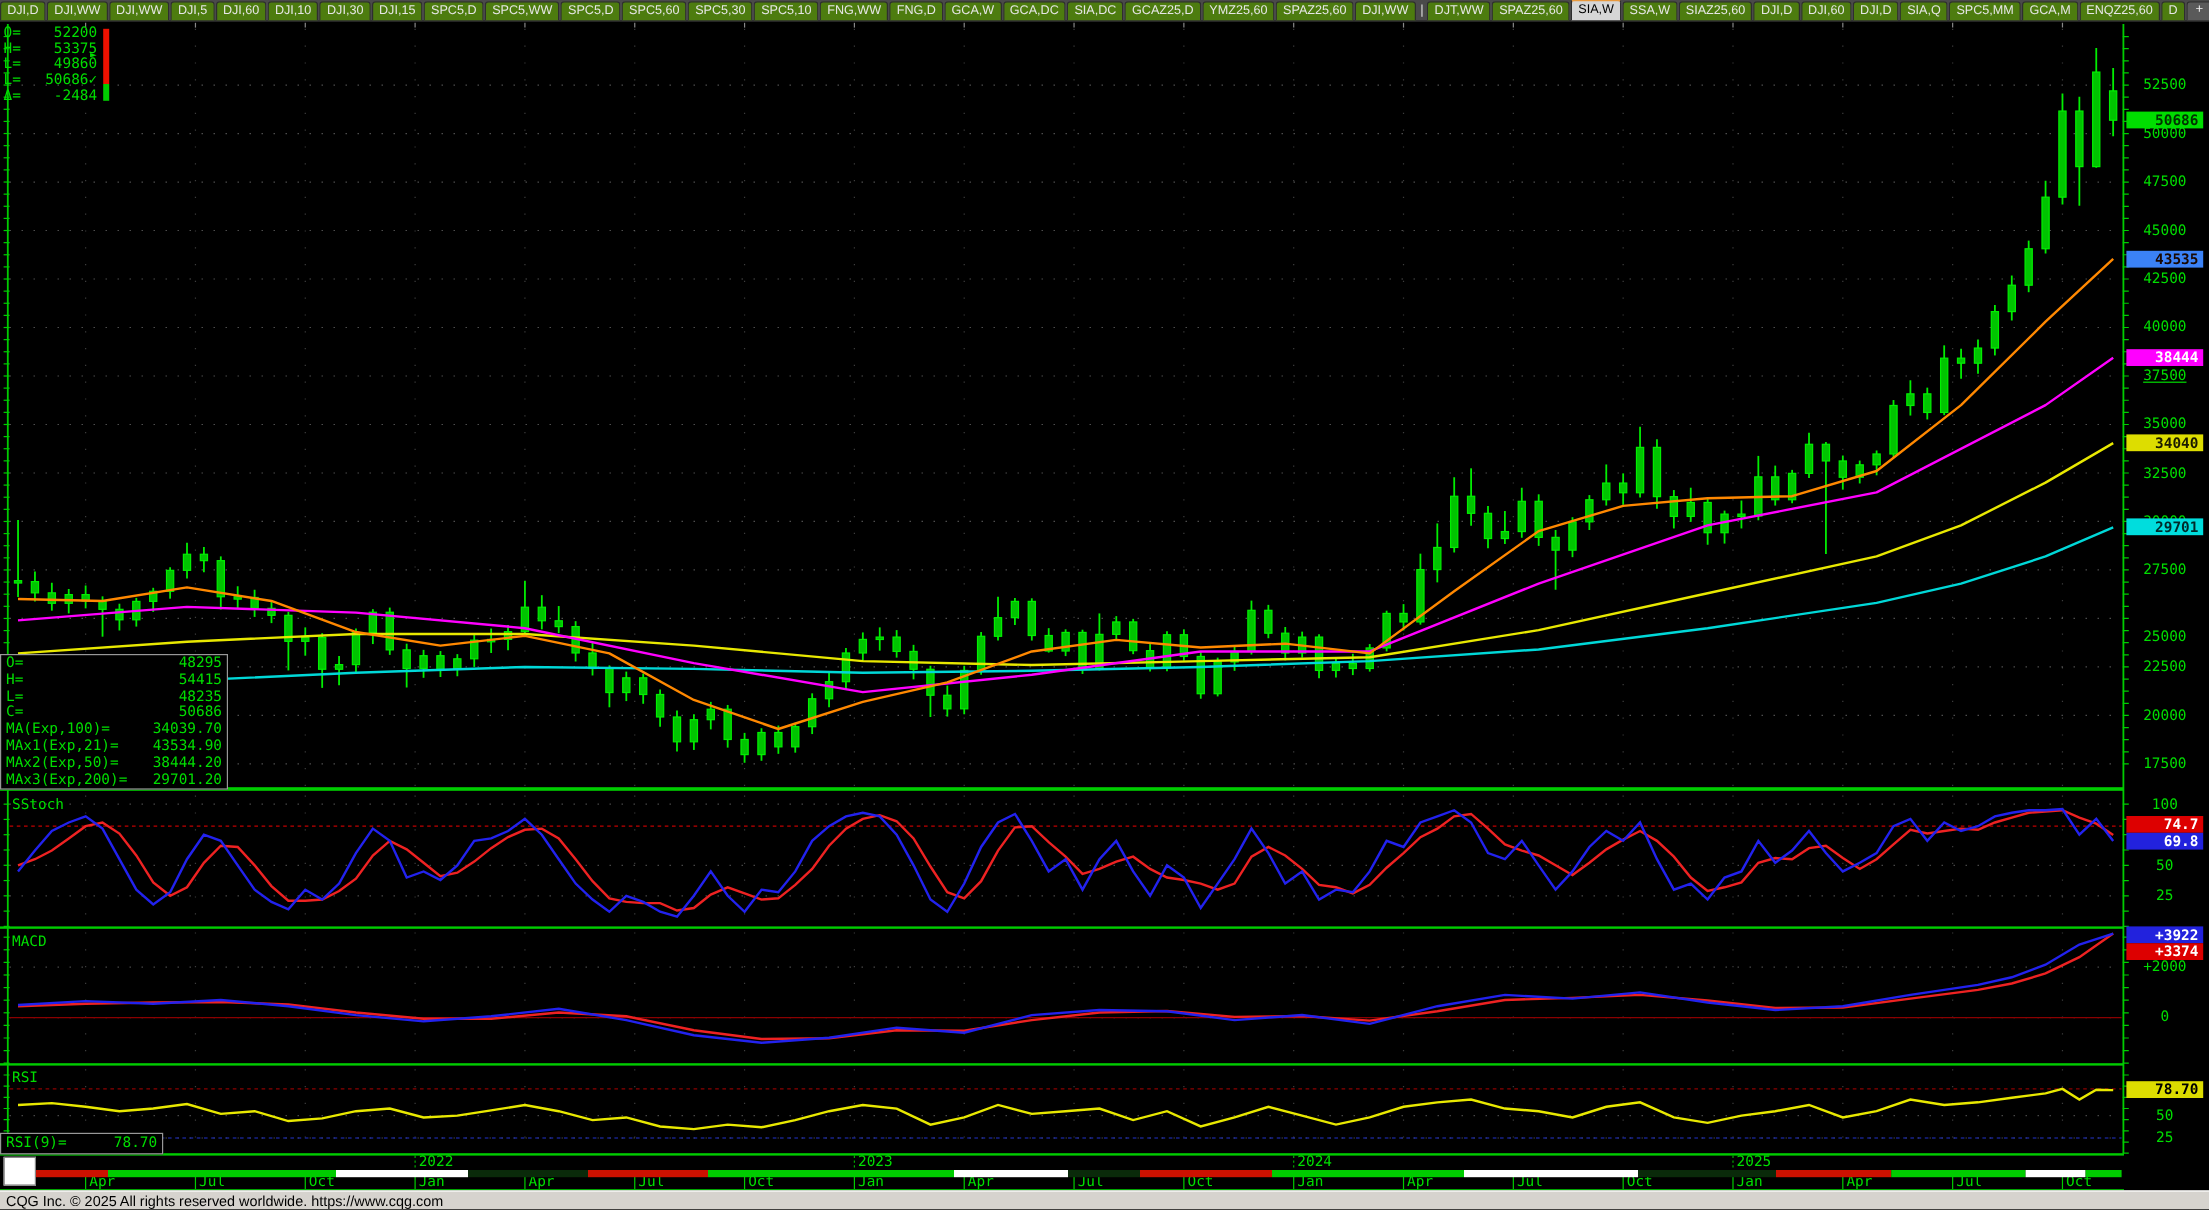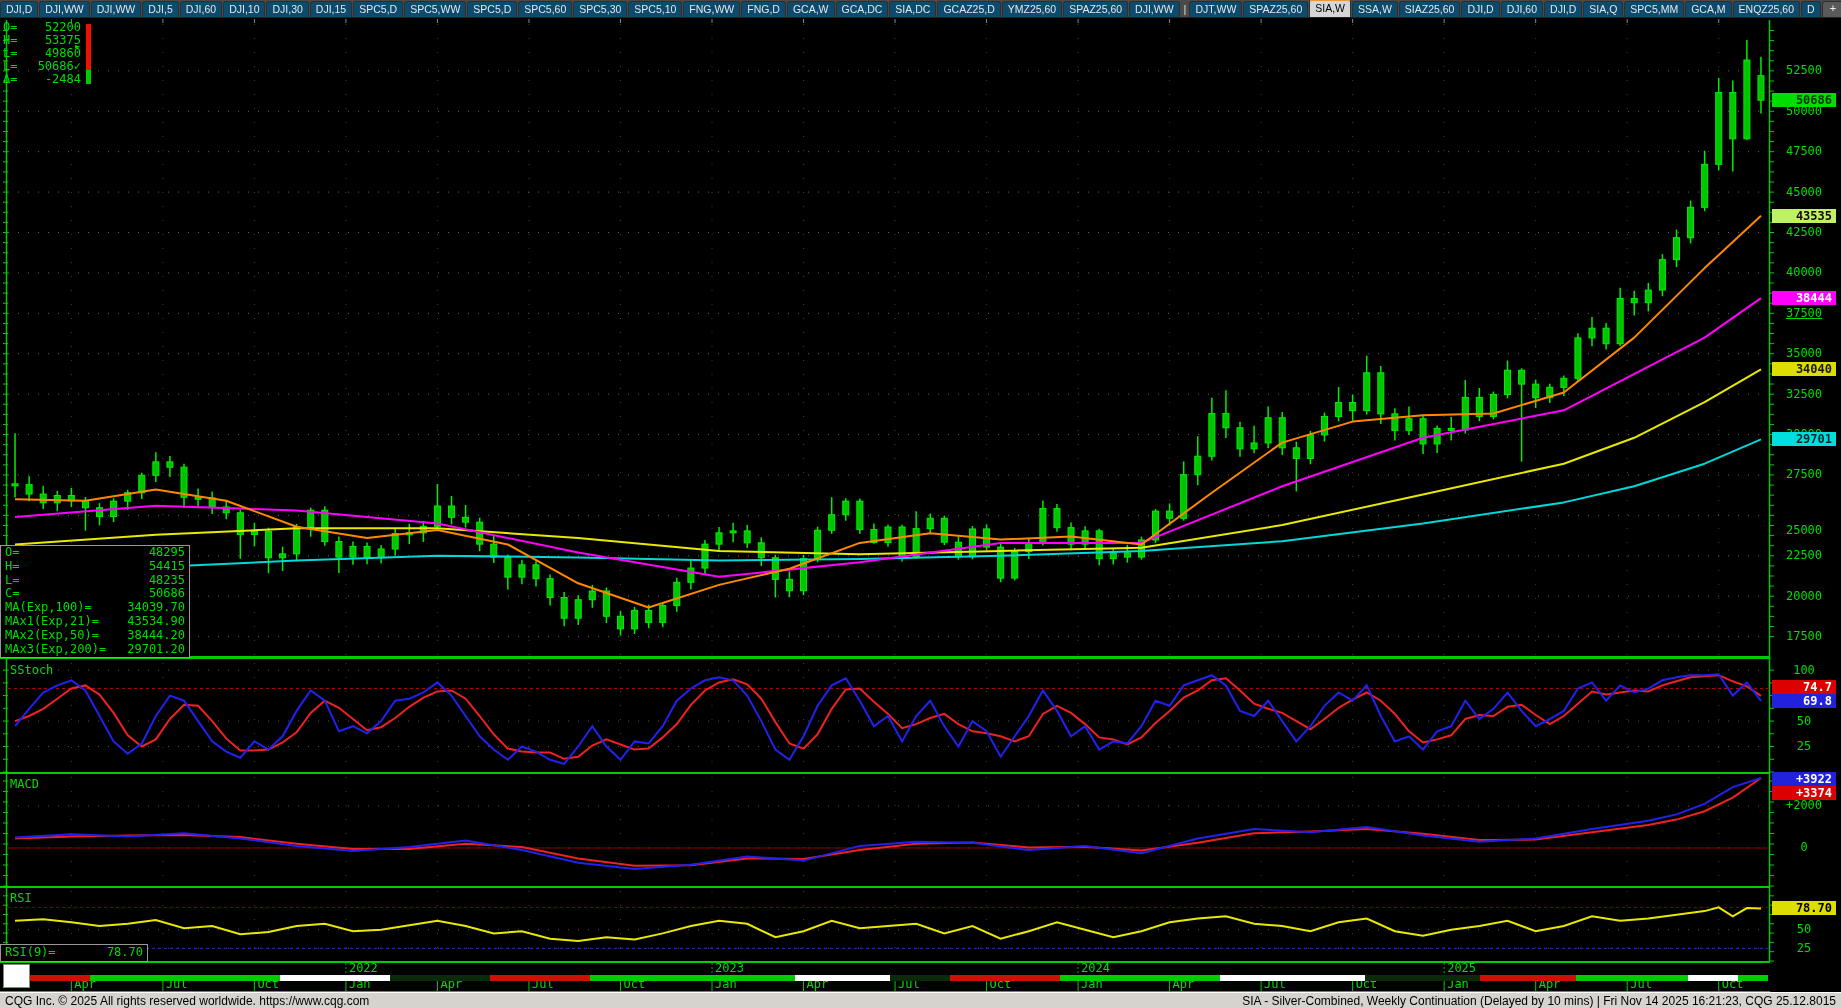--- a/index.html
+++ b/index.html
@@ -2,21 +2,21 @@
 <html><head>
 <meta charset="utf-8">
 <style>
   html,body{margin:0;padding:0;background:#000;width:1841px;height:1008px;overflow:hidden;
     font-family:"DejaVu Sans Mono",monospace;}
   #root{position:relative;width:1841px;height:1008px;background:#000;}
   
   #tabbar{position:absolute;left:0;top:0;width:1841px;height:18px;background:#4a4a4a;
     display:flex;align-items:flex-end;z-index:6;font-family:"Liberation Sans",sans-serif;
     border-bottom:1px solid #222;box-sizing:border-box;overflow:hidden;}
-  .tab{flex:0 0 auto;height:15px;line-height:14px;font-size:10.5px;color:#e6e6e6;background:#0c4a6e;
+  .tab{flex:0 0 auto;height:15px;line-height:14px;font-size:10.5px;color:#e6e6e6;background:#4d7c0f;
     border:1px solid #2e2e2e;border-bottom:none;border-radius:3px 3px 0 0;padding:0 5px;margin-right:1px;
     white-space:nowrap;cursor:default;}
   .tab.active{background:#d6d6d6;color:#000;border-top:2px solid #e8993d;height:16px;}
   .tabdivider{flex:0 0 auto;color:#ddd;font-size:11px;padding:0 3px;height:15px;line-height:14px;}
   .tabbtn{flex:0 0 auto;height:15px;line-height:13px;font-size:11px;color:#f0f0f0;background:#5a5a5a;
     border:1px solid #2e2e2e;border-bottom:none;border-radius:3px 3px 0 0;padding:0 7px;margin-right:1px;}
   .tabspacer{flex:1 1 auto;}
   
   .gtext{color:#00dd00;font-size:12px;line-height:13px;white-space:pre;}
   .box{position:absolute;background:#000;border:1px solid #989898;box-sizing:border-box;z-index:3;}
@@ -692,21 +692,21 @@
         <div class="gtext boxrow" style="line-height: 13.8px;"><div>L=</div><div>48235</div></div>
         <div class="gtext boxrow" style="line-height: 13.8px;"><div>C=</div><div>50686</div></div>
         <div class="gtext boxrow" style="line-height: 13.8px;"><div>MA(Exp,100)=</div><div>34039.70</div></div>
         <div class="gtext boxrow" style="line-height: 13.8px;"><div>MAx1(Exp,21)=</div><div>43534.90</div></div>
         <div class="gtext boxrow" style="line-height: 13.8px;"><div>MAx2(Exp,50)=</div><div>38444.20</div></div>
         <div class="gtext boxrow" style="line-height: 13.8px;"><div>MAx3(Exp,200)=</div><div>29701.20</div></div>
       </div>
       <div class="gtext paneltitle" style="left: 10px; top: 664px; position: absolute;">SStoch</div>
       <div class="gtext paneltitle" style="left: 10px; top: 778px; position: absolute;">MACD</div>
       <div class="gtext paneltitle" style="left: 10px; top: 892px; position: absolute; text-align: right;">RSI</div>
-      <div class="box" style="left: 0px; top: 944px; width: 148px; height: 18px;">
+      <div class="box" style="left: 0px; top: 944px; width: 136px; height: 18px;">
         <div class="gtext boxrow" style="line-height: 15.5px;"><div>RSI(9)=</div><div>78.70</div></div>
       </div>
       <div class="gtext ticklabel" style="top: 64.3747px;">52500</div>
       <div class="gtext ticklabel" style="top: 104.784px;">50000</div>
       <div class="gtext ticklabel" style="top: 145.193px;">47500</div>
       <div class="gtext ticklabel" style="top: 185.602px;">45000</div>
       <div class="gtext ticklabel" style="top: 226.012px;">42500</div>
       <div class="gtext ticklabel" style="top: 266.421px;">40000</div>
       <div class="gtext ticklabel" style="top: 306.83px; text-decoration: underline;">37500</div>
       <div class="gtext ticklabel" style="top: 347.239px;">35000</div>
@@ -718,21 +718,21 @@
       <div class="gtext ticklabel" style="top: 589.694px;">20000</div>
       <div class="gtext ticklabel" style="top: 630.104px;">17500</div>
       <div class="gtext ticklabel" style="top: 663.631px;">100</div>
       <div class="gtext ticklabel" style="top: 714.565px;">50</div>
       <div class="gtext ticklabel" style="top: 740.033px;">25</div>
       <div class="gtext ticklabel" style="top: 799.483px;">+2000</div>
       <div class="gtext ticklabel" style="top: 841.487px;">0</div>
       <div class="gtext ticklabel" style="top: 923.223px;">50</div>
       <div class="gtext ticklabel" style="top: 941.84px;">25</div>
       <div class="badge" style="top: 93px; background: rgb(0, 221, 0); color: rgb(0, 51, 0);">50686</div>
-      <div class="badge" style="top: 209px; background: #bef264; color: rgb(26, 8, 0);">43535</div>
+      <div class="badge" style="top: 209px; background: #3b82f6; color: rgb(26, 8, 0);">43535</div>
       <div class="badge" style="top: 291px; background: rgb(255, 0, 255); color: rgb(255, 255, 255);">38444</div>
       <div class="badge" style="top: 362px; background: rgb(221, 221, 0); color: rgb(26, 26, 0);">34040</div>
       <div class="badge" style="top: 432px; background: rgb(0, 221, 221); color: rgb(0, 42, 42);">29701</div>
       <div class="badge" style="top: 680px; background: rgb(221, 0, 0); color: rgb(255, 255, 255);">74.7</div>
       <div class="badge" style="top: 694px; background: rgb(34, 34, 221); color: rgb(255, 255, 255);">69.8</div>
       <div class="badge" style="top: 772px; background: rgb(34, 34, 221); color: rgb(255, 255, 255);">+3922</div>
       <div class="badge" style="top: 786px; background: rgb(221, 0, 0); color: rgb(255, 255, 255);">+3374</div>
       <div class="badge" style="top: 901px; background: rgb(221, 221, 0); color: rgb(0, 0, 0);">78.70</div>
       <div class="gtext year" style="left: 348.92px; top: 962px;">2022</div>
       <div class="gtext year" style="left: 715px; top: 962px;">2023</div>
@@ -771,16 +771,15 @@
       <div class="stripseg" style="left: 1365px; width: 115px; background: rgb(10, 42, 10);"></div>
       <div class="stripseg" style="left: 1480px; width: 96px; background: rgb(204, 17, 0);"></div>
       <div class="stripseg" style="left: 1576px; width: 112px; background: rgb(0, 204, 0);"></div>
       <div class="stripseg" style="left: 1688px; width: 50px; background: rgb(255, 255, 255);"></div>
       <div class="stripseg" style="left: 1738px; width: 30px; background: rgb(0, 204, 0);"></div>
       <div id="thumb"></div>
     </div>
 
 <div id="statusbar">
   <span>CQG Inc. © 2025 All rights reserved worldwide. https://www.cqg.com</span>
-  <span>SIA - Silver-Combined, Weekly Continuation (Delayed by 10 mins) | Fri Nov 14 2025 16:21:23, CQG 25.12.8015</span>
 </div>
 
 </div>
 
 </body></html>

